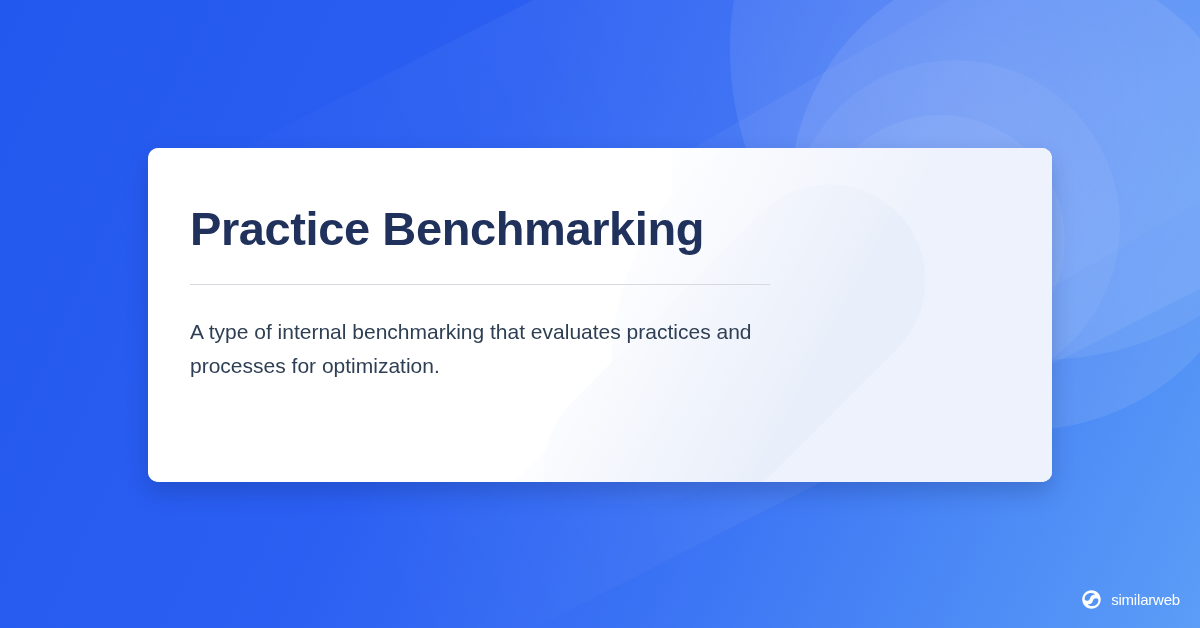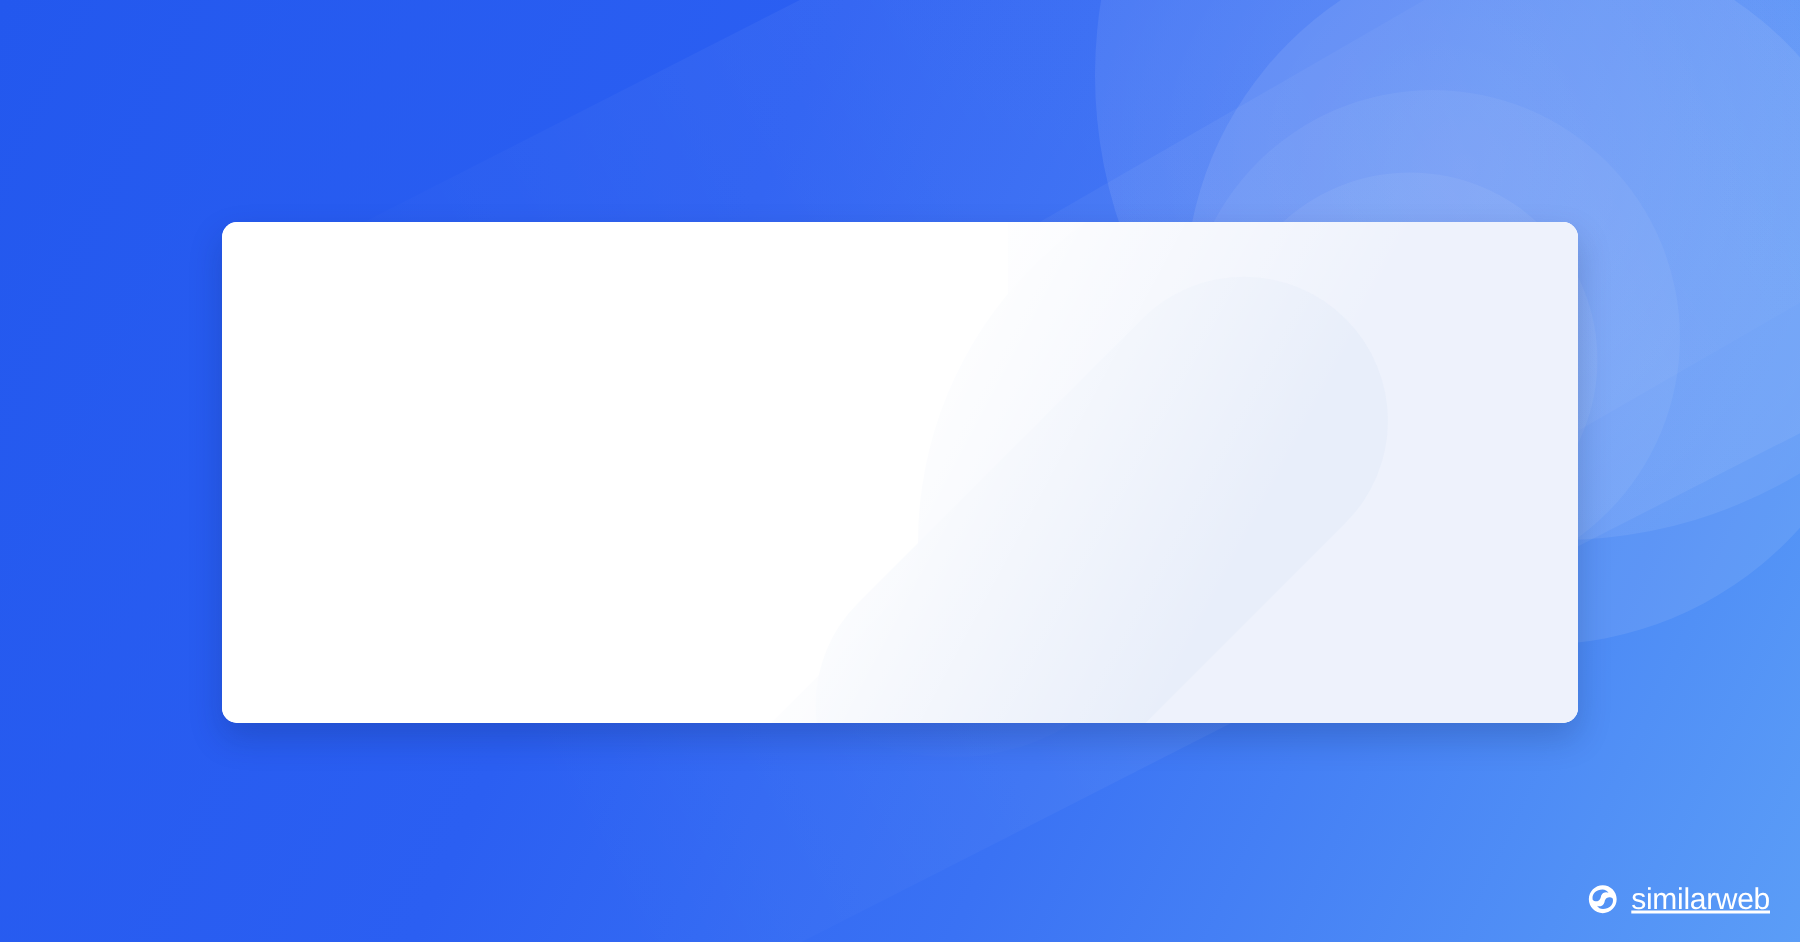--- a/index.html
+++ b/index.html
@@ -197,25 +197,24 @@
     gap: 9px;
     z-index: 5;
   }
   .logo-mark {
     width: 21px;
     height: 21px;
     display: block;
   }
   .logo-text {
     color: #ffffff;
-    font-size: 20px;
+    font-size: 15px;
     line-height: 1;
     letter-spacing: -0.2px;
     font-weight: normal;
-    text-decoration: underline;
   }
 </style>
 </head>
 <body>
 
 <div class="stage">
 
   <div class="bg-layer">
     <div class="bg-circle c1"></div>
     <div class="bg-circle c2"></div>
@@ -228,20 +227,27 @@
   <div class="card">
 
     <div class="card-deco">
       <div class="deco-corner2"></div>
       <div class="deco-corner"></div>
       <div class="deco-pill2"></div>
       <div class="deco-pill"></div>
       <div class="deco-veil"></div>
     </div>
 
+    <div class="card-content">
+      <h1 class="page-title">Practice Benchmarking</h1>
+
+      <div class="divider"></div>
+
+      <p class="description">A type of internal benchmarking that evaluates practices and processes for optimization.</p>
+    </div>
   </div>
 
   <div class="logo">
     <svg class="logo-mark" viewBox="0 0 24 24" aria-hidden="true">
       <path fill="#ffffff" d="M12 1.4C6.2 1.4 1.4 6.2 1.4 12S6.2 22.6 12 22.6 22.6 17.8 22.6 12 17.8 1.4 12 1.4zm-0.2 3.1c2.0 0 3.7 1.0 4.6 2.5-1.3-0.6-2.8-0.5-4.0 0.3-1.0 0.7-1.6 1.7-1.8 2.8-0.2 1.1-0.7 2.1-1.6 2.8-1.5 1.0-3.4 0.8-4.6-0.3-0.1-0.5-0.2-1.0-0.2-1.6 0-3.6 3.0-6.5 7.6-6.5zm0.4 15c-2.0 0-3.7-1.0-4.6-2.5 1.3 0.6 2.8 0.5 4.0-0.3 1.0-0.7 1.6-1.7 1.8-2.8 0.2-1.1 0.7-2.1 1.6-2.8 1.5-1.0 3.4-0.8 4.6 0.3 0.1 0.5 0.2 1.0 0.2 1.6 0 3.6-3.0 6.5-7.6 6.5z"></path>
     </svg>
     <span class="logo-text">similarweb</span>
   </div>
 
 </div>

